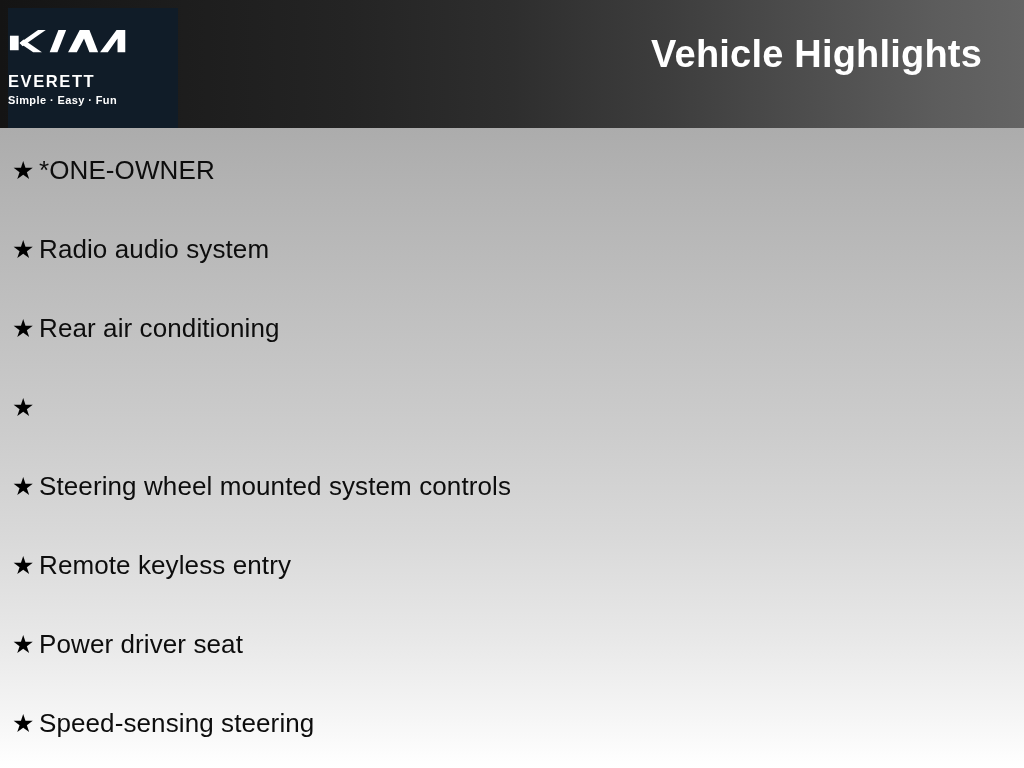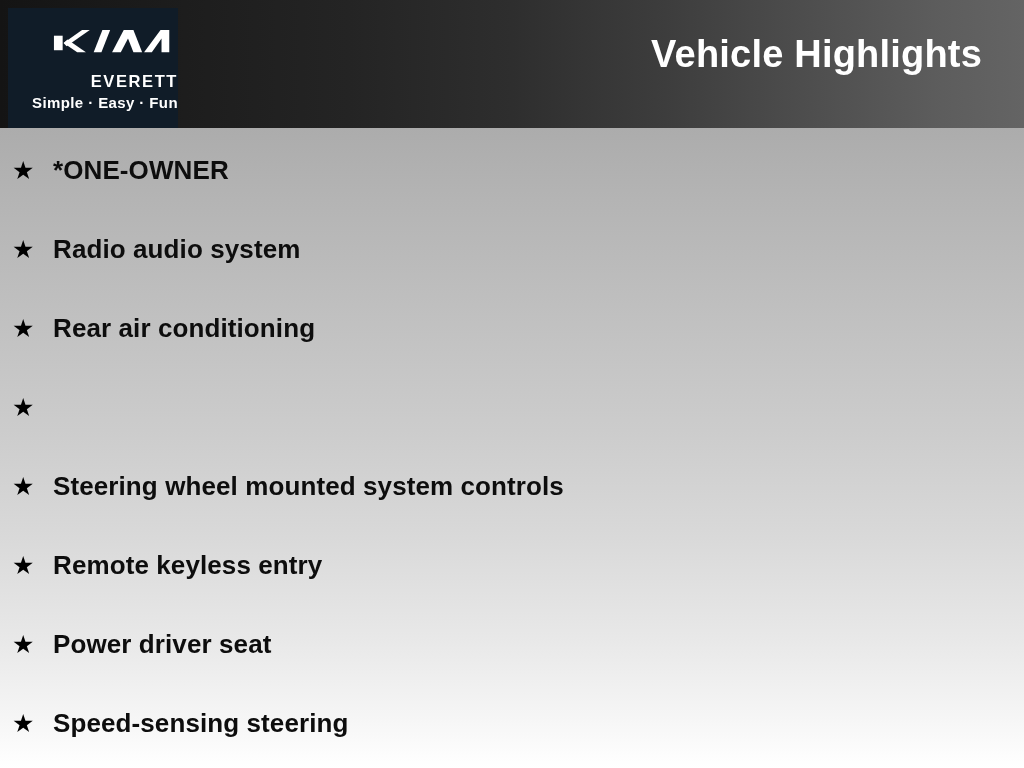--- a/index.html
+++ b/index.html
@@ -52,21 +52,21 @@
   
   #logo-tile {
     position: absolute;
     left: 8px;
     top: 8px;
     width: 170px;
     height: 120px;
     background: #101c28;
     display: flex;
     flex-direction: column;
-    align-items: flex-end;
+    align-items: flex-start;
     justify-content: flex-start;
     box-sizing: border-box;
     padding-top: 16px;
   }
   #kia-mark {
     width: 126px;
     height: 36px;
     display: block;
   }
   #everett-name {
@@ -74,21 +74,21 @@
     color: #ffffff;
     font-size: 16.5px;
     font-weight: bold;
     letter-spacing: 1.6px;
     line-height: 1;
     font-family: "Liberation Sans", sans-serif;
   }
   #everett-tagline {
     margin-top: 5px;
     color: #ffffff;
-    font-size: 15px;
+    font-size: 11px;
     font-weight: bold;
     letter-spacing: 0.4px;
     line-height: 1;
     font-family: "Liberation Sans", sans-serif;
     white-space: nowrap;
   }
 
   #header-title {
     position: absolute;
     right: 42px;
@@ -124,23 +124,23 @@
   .item-bullet {
     width: 24px;
     font-size: 25px;
     line-height: 1;
     color: #000000;
     text-align: left;
     flex: 0 0 auto;
     font-family: "DejaVu Sans", sans-serif;
   }
   .item-label {
-    margin-left: 17px;
+    margin-left: 3px;
     font-size: 26px;
-    font-weight: bold;
+    font-weight: normal;
     color: #0d0d0d;
     line-height: 1;
     letter-spacing: 0.1px;
     font-family: "Liberation Sans", sans-serif;
   }
 </style>
 </head>
 <body>
 
 <div id="slide">

